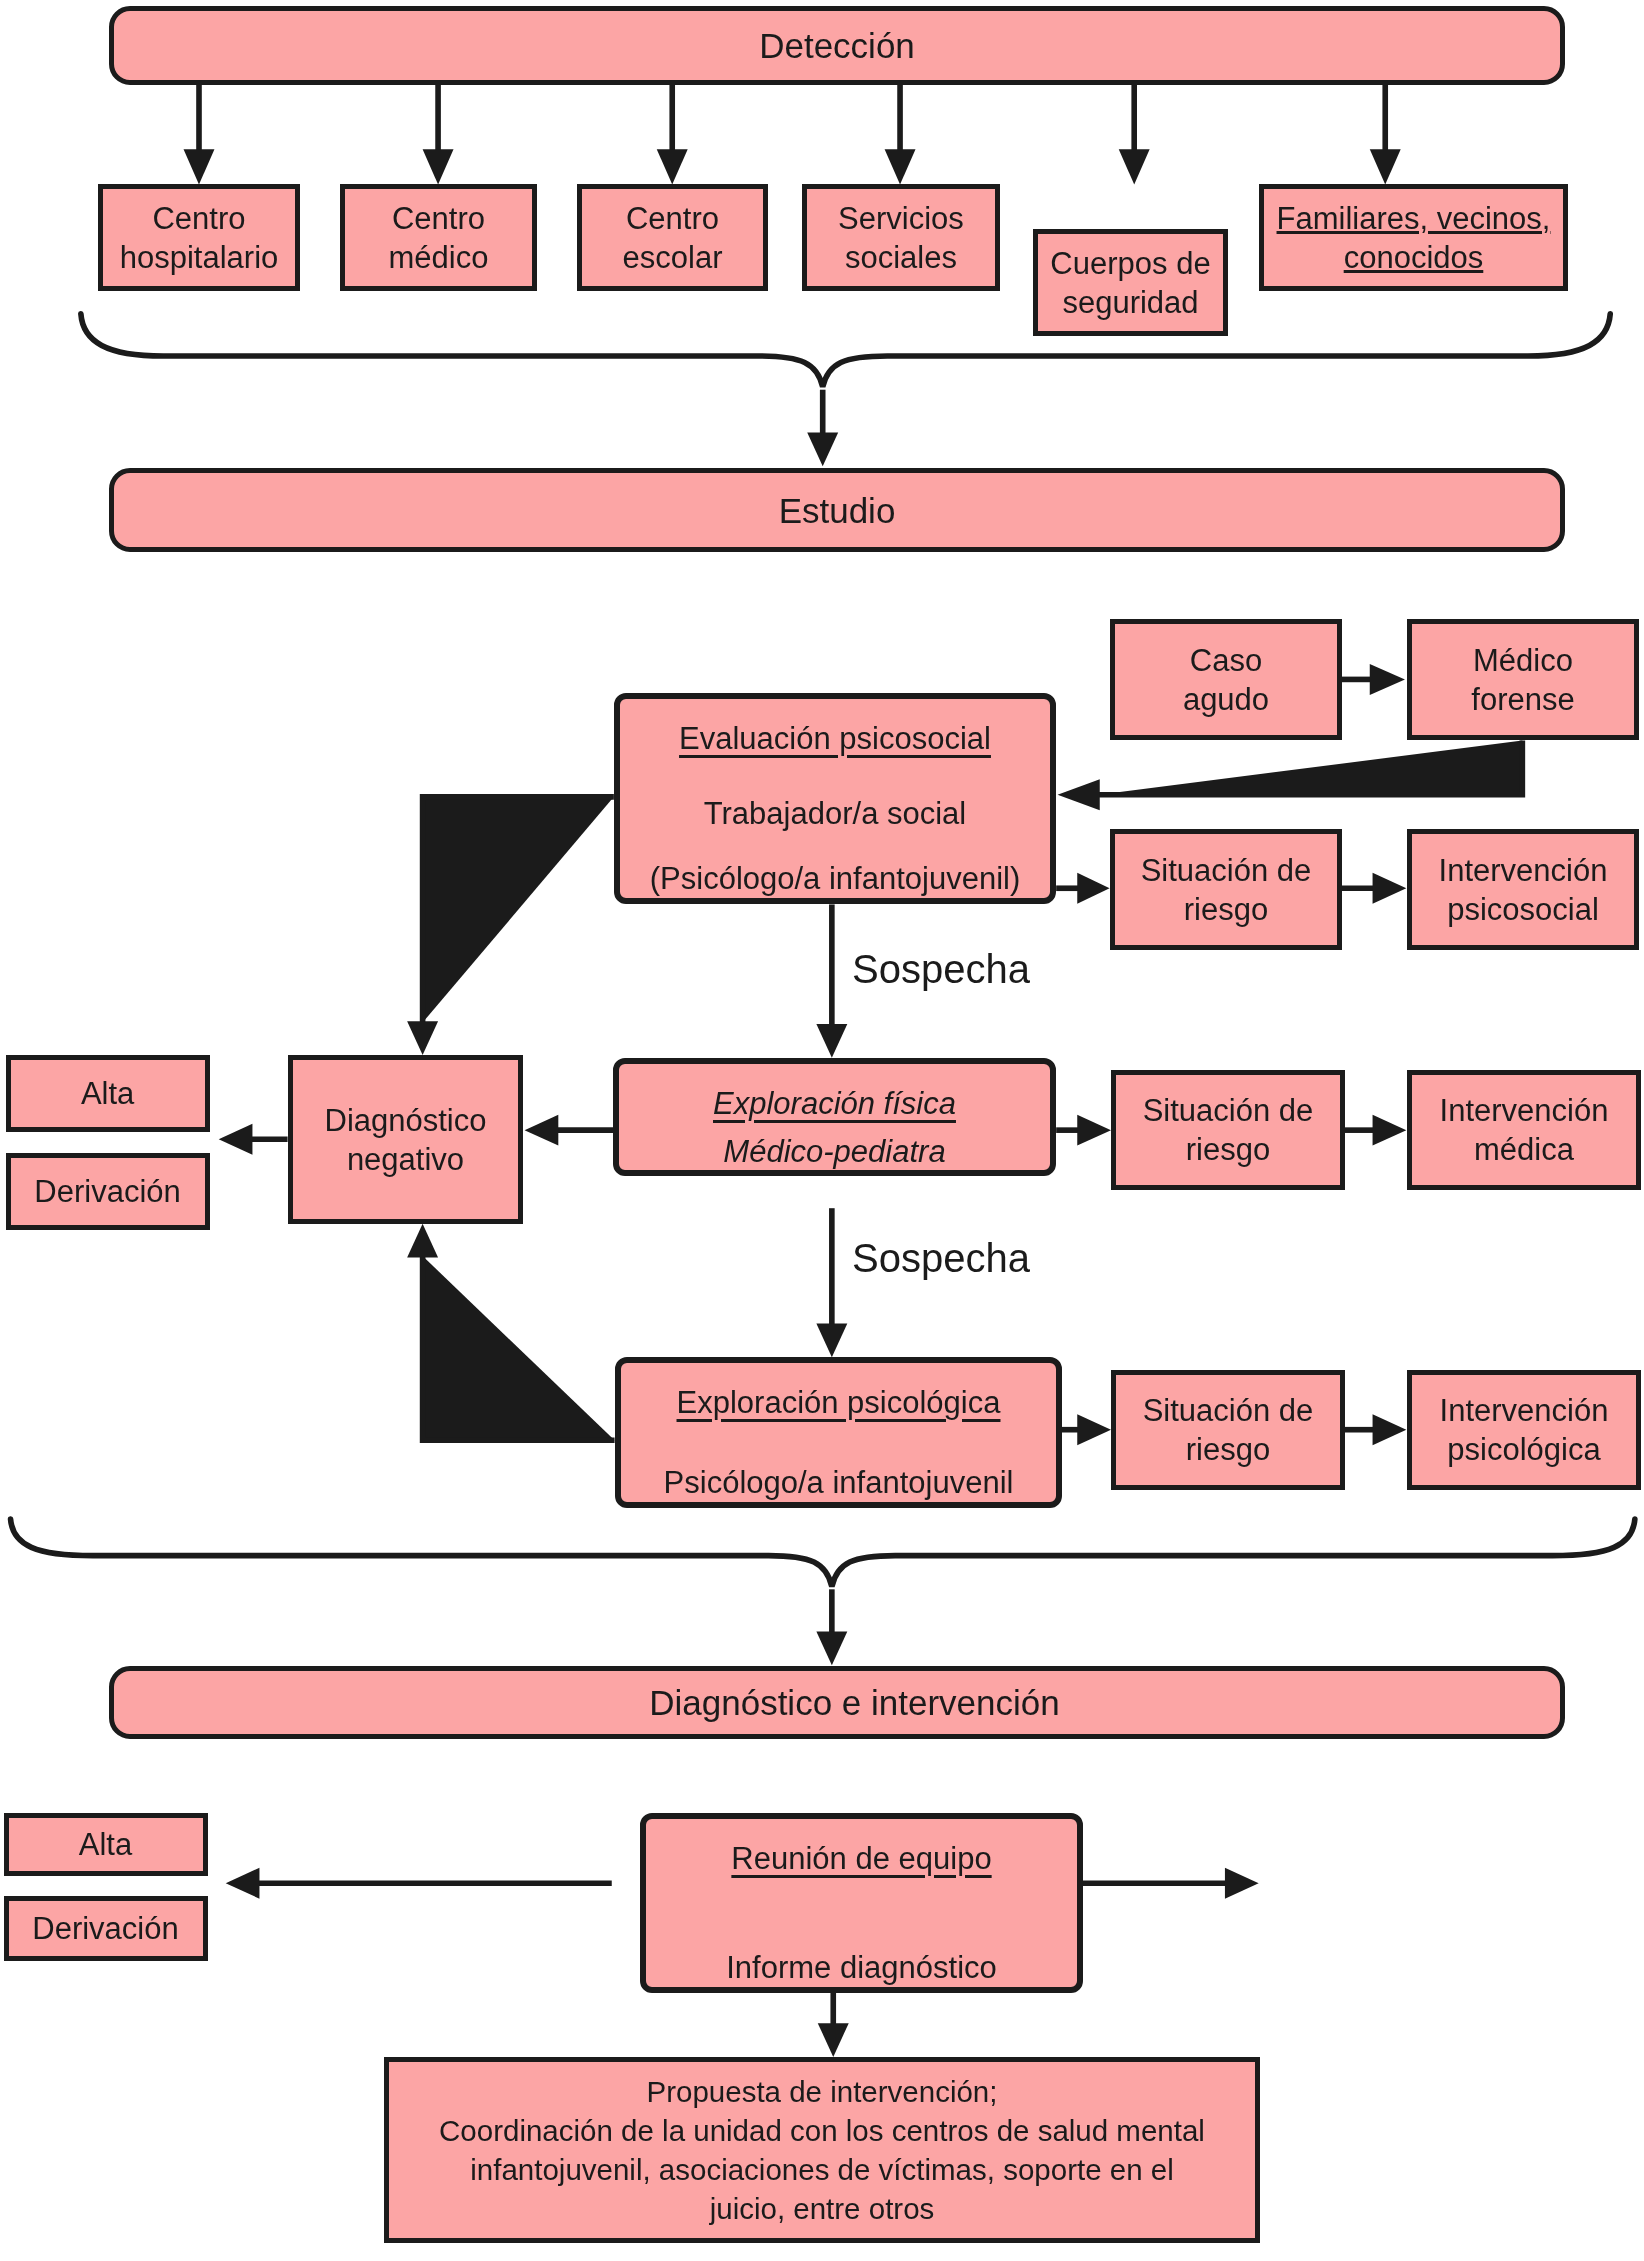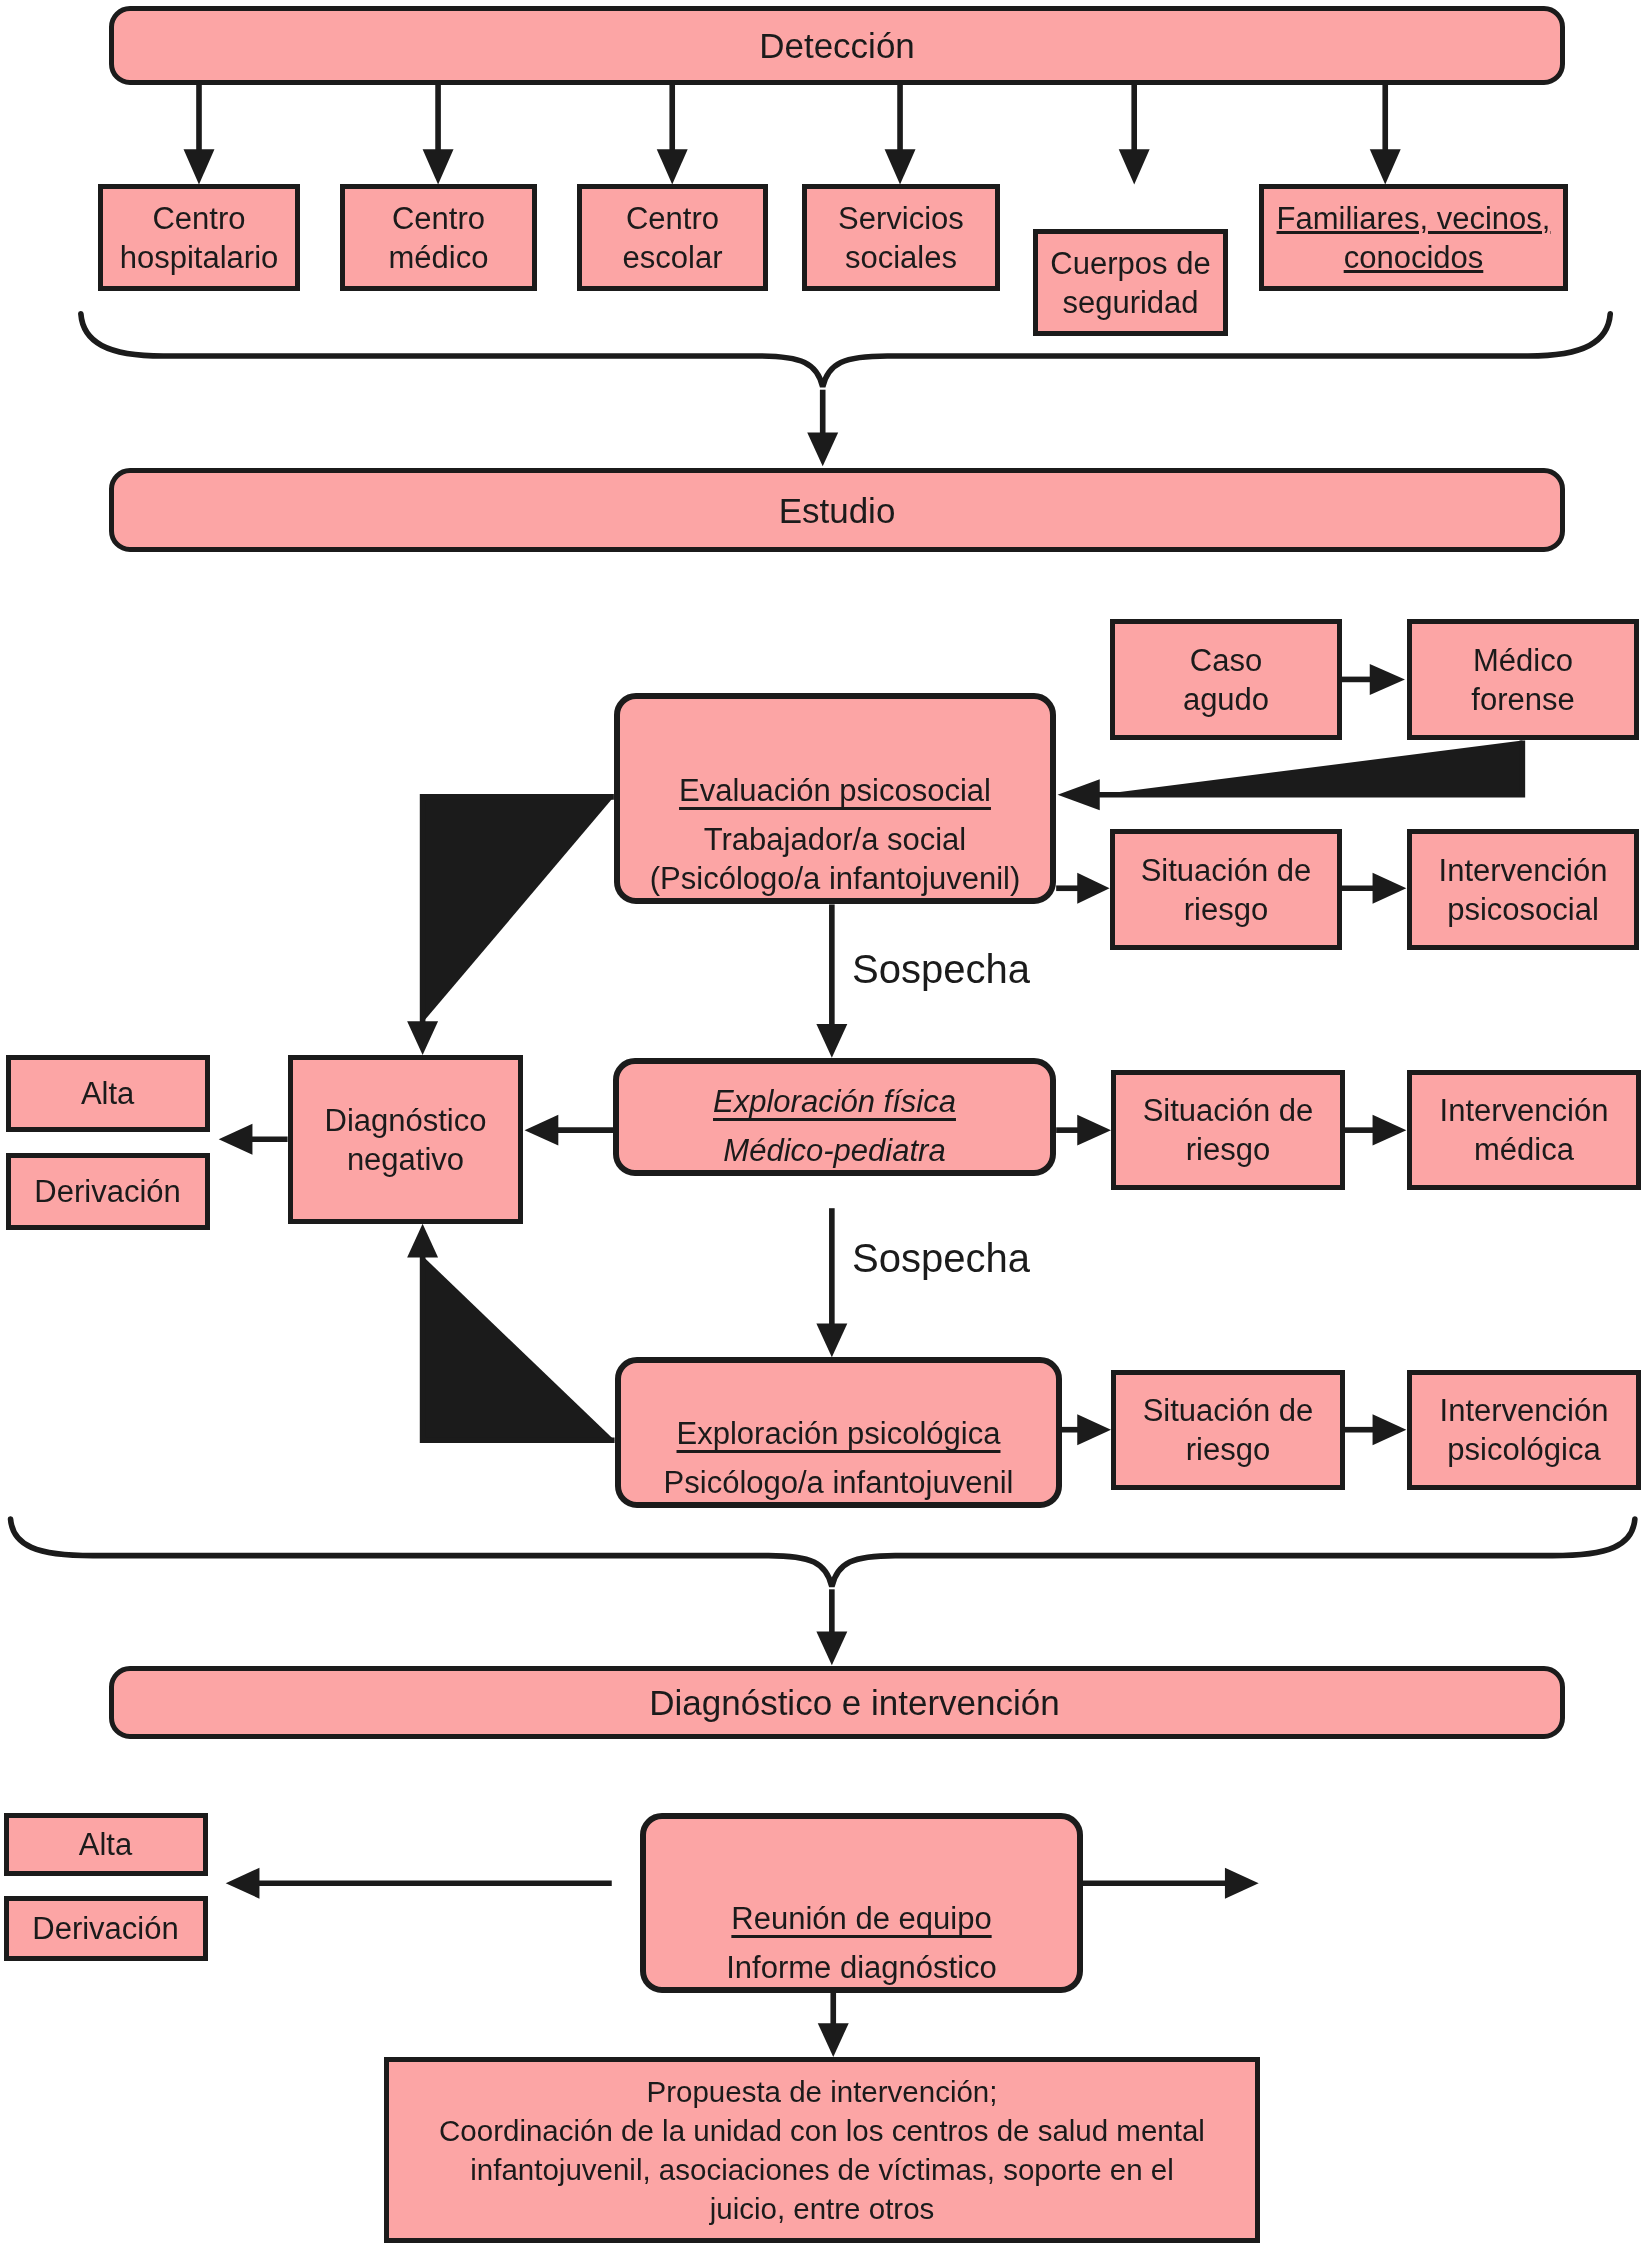--- a/index.html
+++ b/index.html
@@ -21,22 +21,22 @@
     align-items:center;justify-content:center;
     text-align:center;
     font-size:31px;line-height:39px;
     white-space:pre-line;
   }
   .banner{
     border-width:5.6px;border-radius:21px;
     font-size:35px;
   }
   .process{
-    border-width:6.3px;border-radius:22px;
-    justify-content:flex-end;
+    border-width:6.3px;border-radius:12px;
+    justify-content:space-between;
     padding-top:19.7px;
   }
   .process .ptitle{
     text-decoration:underline;
     text-decoration-thickness:2.8px;
     text-underline-offset:6.3px;
     margin-bottom:9.8px;
   }
   .process .pstaff{white-space:pre-line;}
   .flowlabel{

